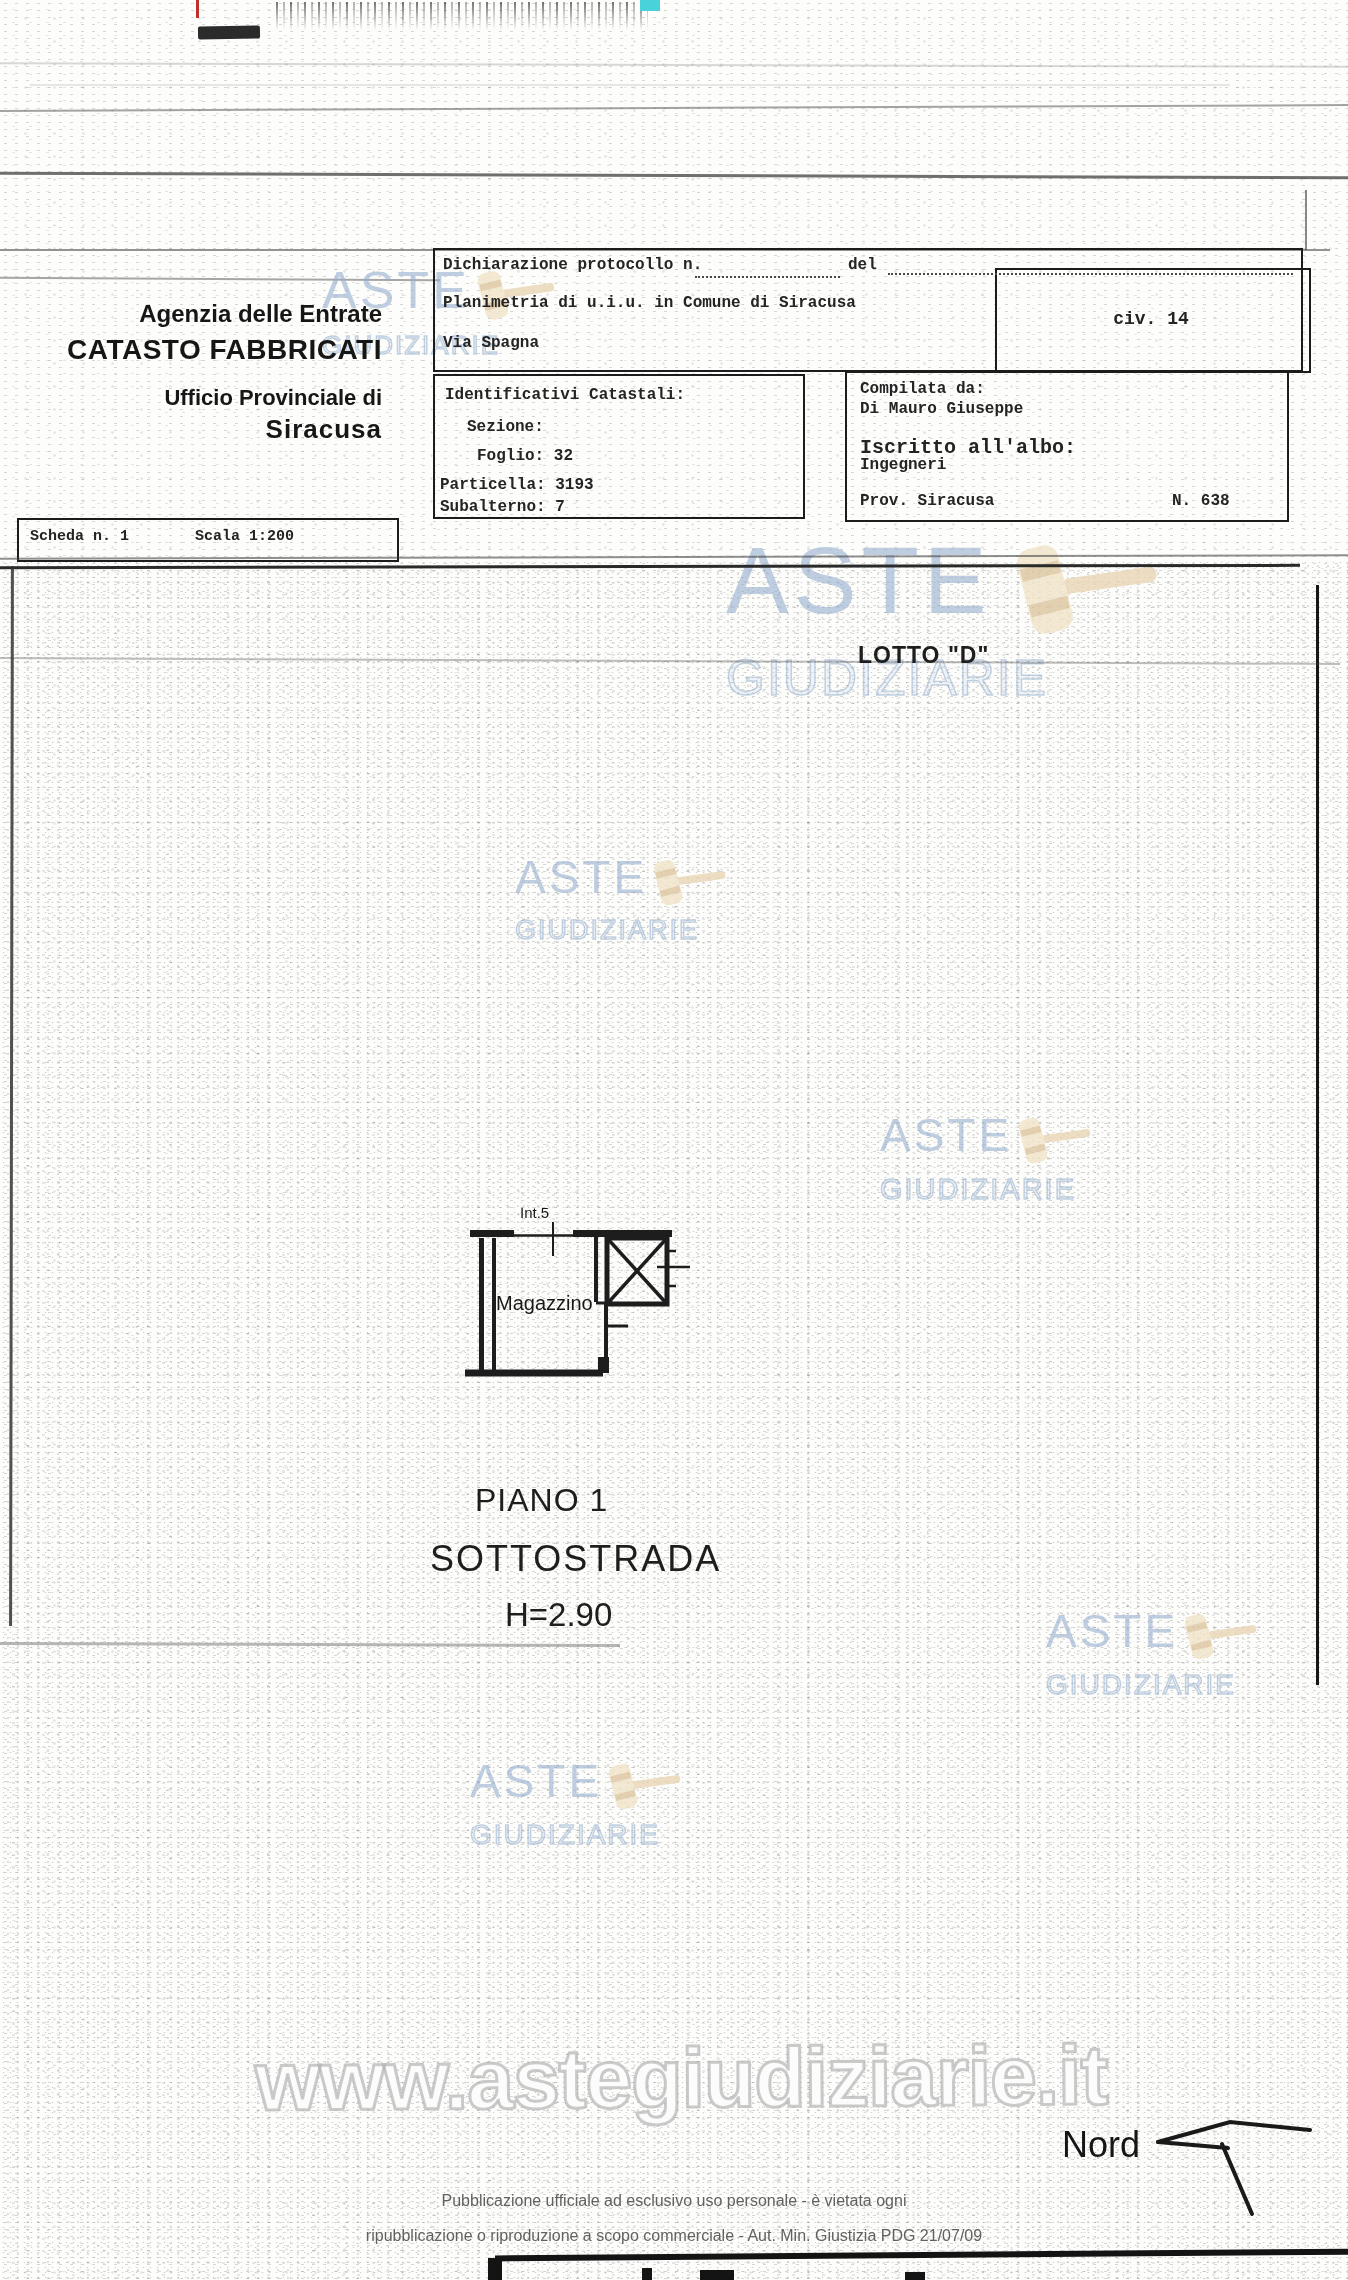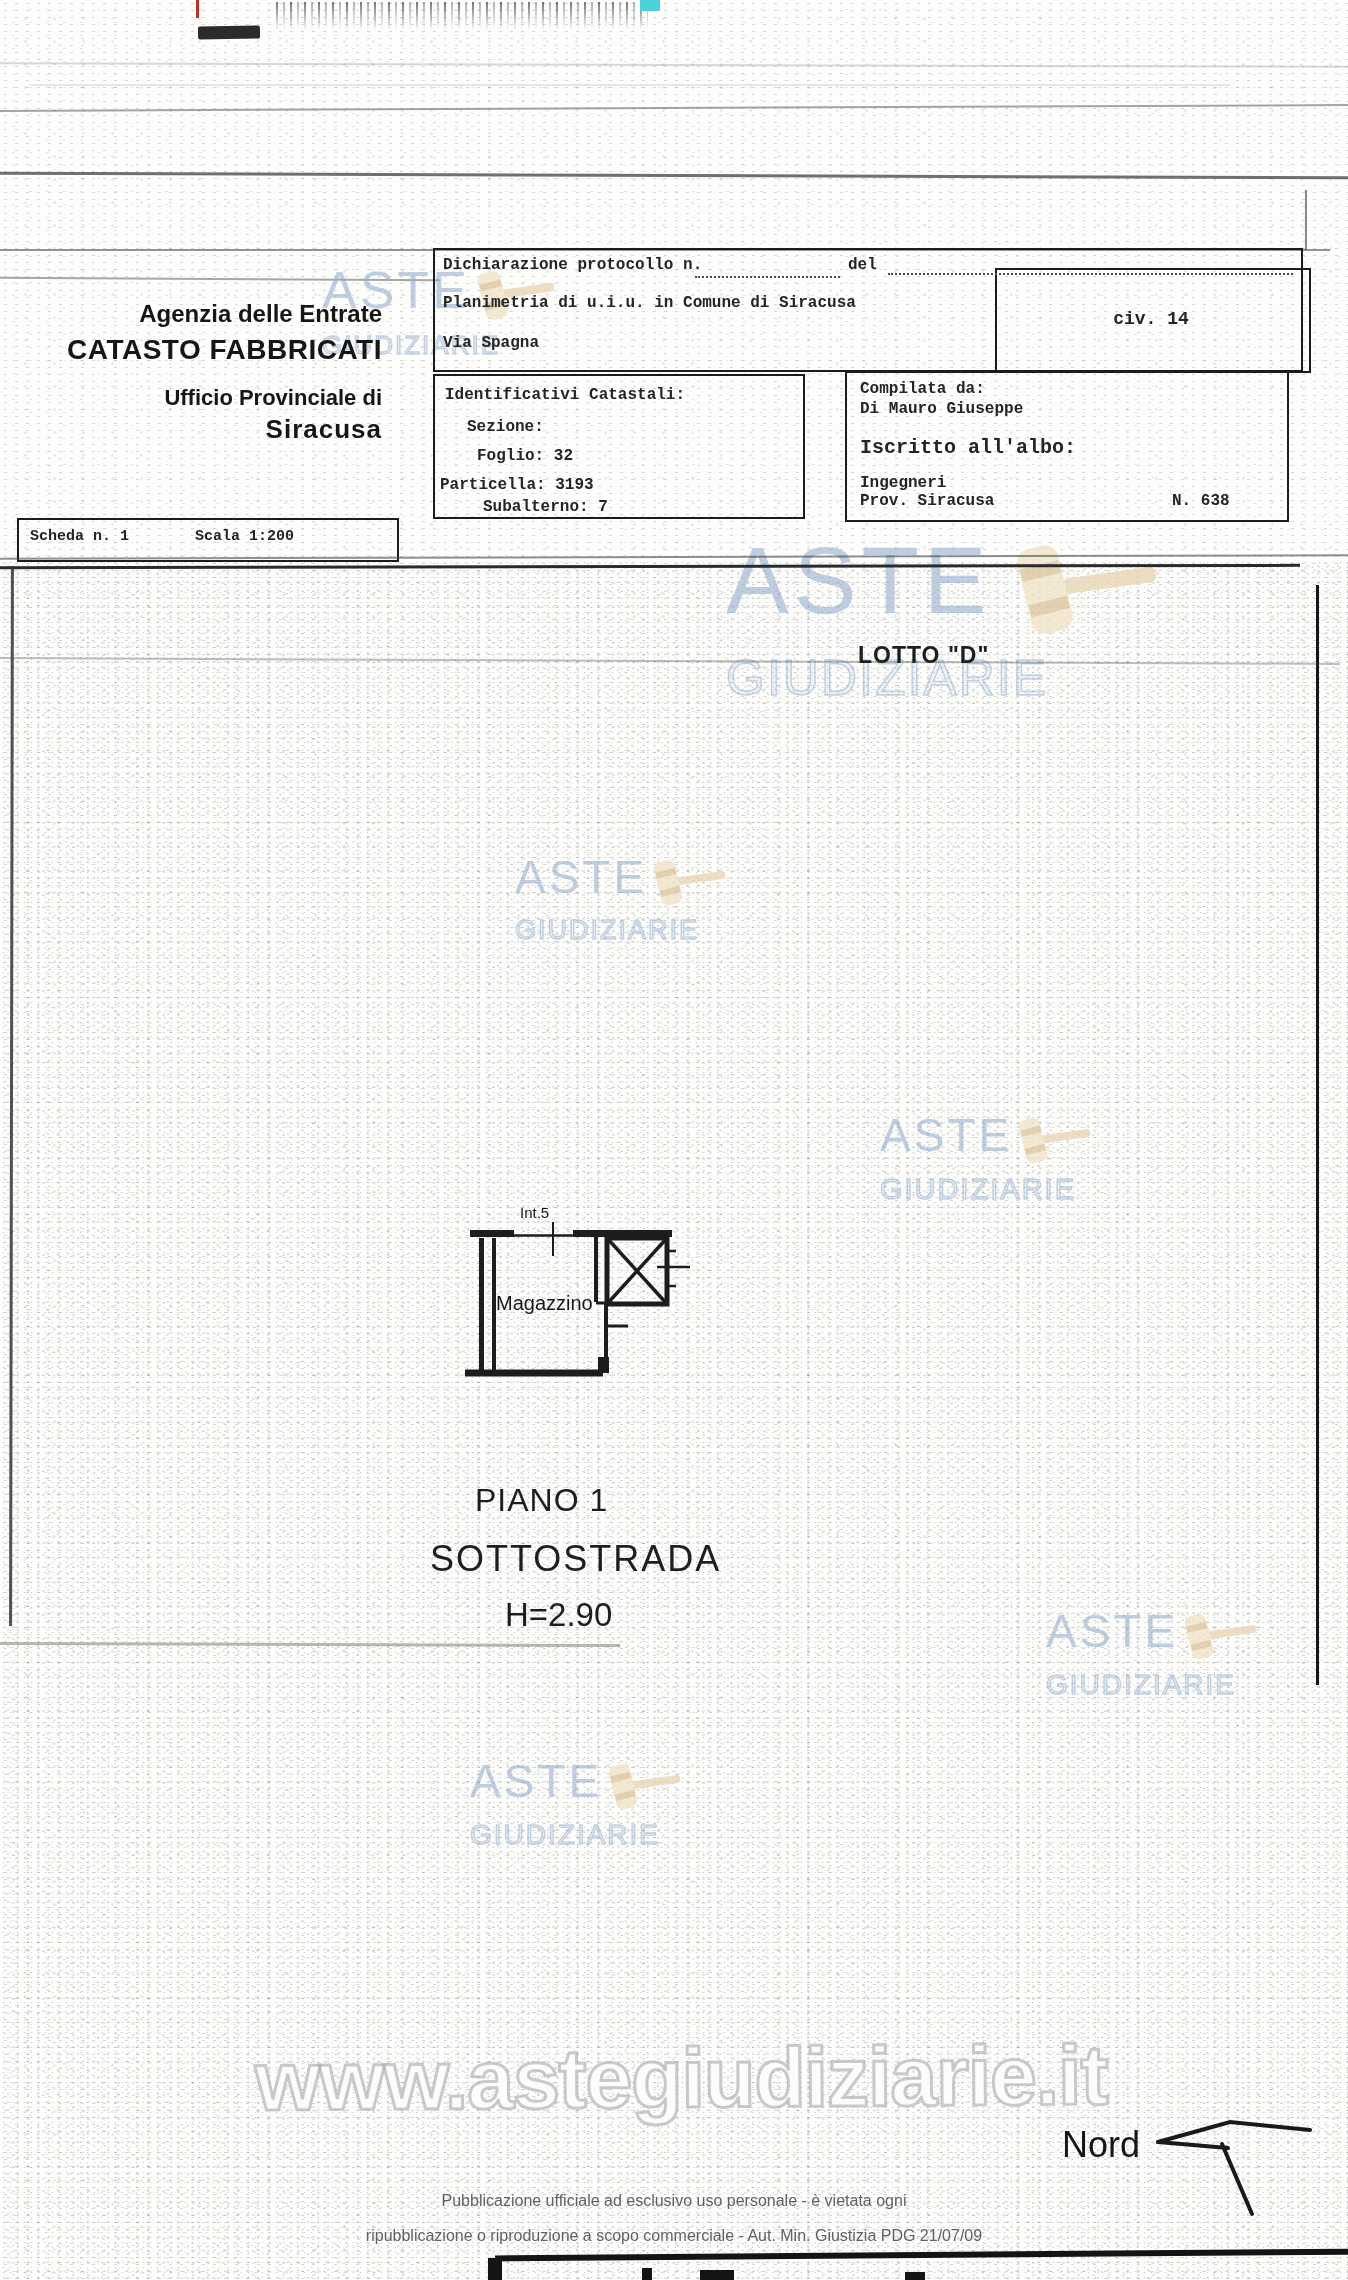--- a/index.html
+++ b/index.html
@@ -163,26 +163,26 @@
   <div class="abs mono" style="left:848px;top:256px;font-size:16px;">del</div>
   <div class="dotted" style="left:888px;top:273px;width:405px;"></div>
   <div class="abs mono" style="left:443px;top:294px;font-size:16px;">Planimetria di u.i.u. in Comune di Siracusa</div>
   <div class="abs mono" style="left:443px;top:334px;font-size:16px;">Via Spagna</div>
   <div class="abs mono" style="left:995px;top:268px;width:312px;height:101px;display:flex;align-items:center;justify-content:center;font-size:18px;">civ. 14</div>
 
   <div class="abs mono" style="left:445px;top:386px;font-size:16px;">Identificativi Catastali:</div>
   <div class="abs mono" style="left:467px;top:418px;font-size:16px;">Sezione:</div>
   <div class="abs mono" style="left:477px;top:447px;font-size:16px;">Foglio: 32</div>
   <div class="abs mono" style="left:440px;top:476px;font-size:16px;">Particella: 3193</div>
-  <div class="abs mono" style="left:440px;top:498px;font-size:16px;margin-left:43px;">Subalterno: 7</div>
+  <div class="abs mono" style="left:440px;top:498px;font-size:16px;">Subalterno: 7</div>
 
   <div class="abs mono" style="left:860px;top:380px;font-size:16px;">Compilata da:</div>
   <div class="abs mono" style="left:860px;top:400px;font-size:16px;">Di Mauro Giuseppe</div>
   <div class="abs mono" style="left:860px;top:436px;font-size:20px;">Iscritto all'albo:</div>
-  <div class="abs mono" style="left:860px;top:456px;font-size:16px;margin-top:18px;">Ingegneri</div>
+  <div class="abs mono" style="left:860px;top:456px;font-size:16px;">Ingegneri</div>
   <div class="abs mono" style="left:860px;top:492px;font-size:16px;">Prov. Siracusa</div>
   <div class="abs mono" style="left:1172px;top:492px;font-size:16px;">N. 638</div>
 
   <div class="abs mono" style="left:30px;top:528px;font-size:15px;">Scheda n. 1</div>
   <div class="abs mono" style="left:195px;top:528px;font-size:15px;">Scala 1:200</div>
 
   <div class="line" style="left:0;top:556px;width:1348px;height:2px;background:rgba(70,70,70,.6);transform:rotate(-.15deg);"></div>
   <div class="line" style="left:0;top:565px;width:1300px;height:3px;background:#2a2a2a;transform:rotate(-.1deg);"></div>
   <div class="line" style="left:10px;top:566px;width:3px;height:1060px;background:rgba(50,50,50,.85);transform:rotate(.1deg);"></div>
   <div class="line" style="left:1316px;top:585px;width:3px;height:1100px;background:#171717;"></div>

